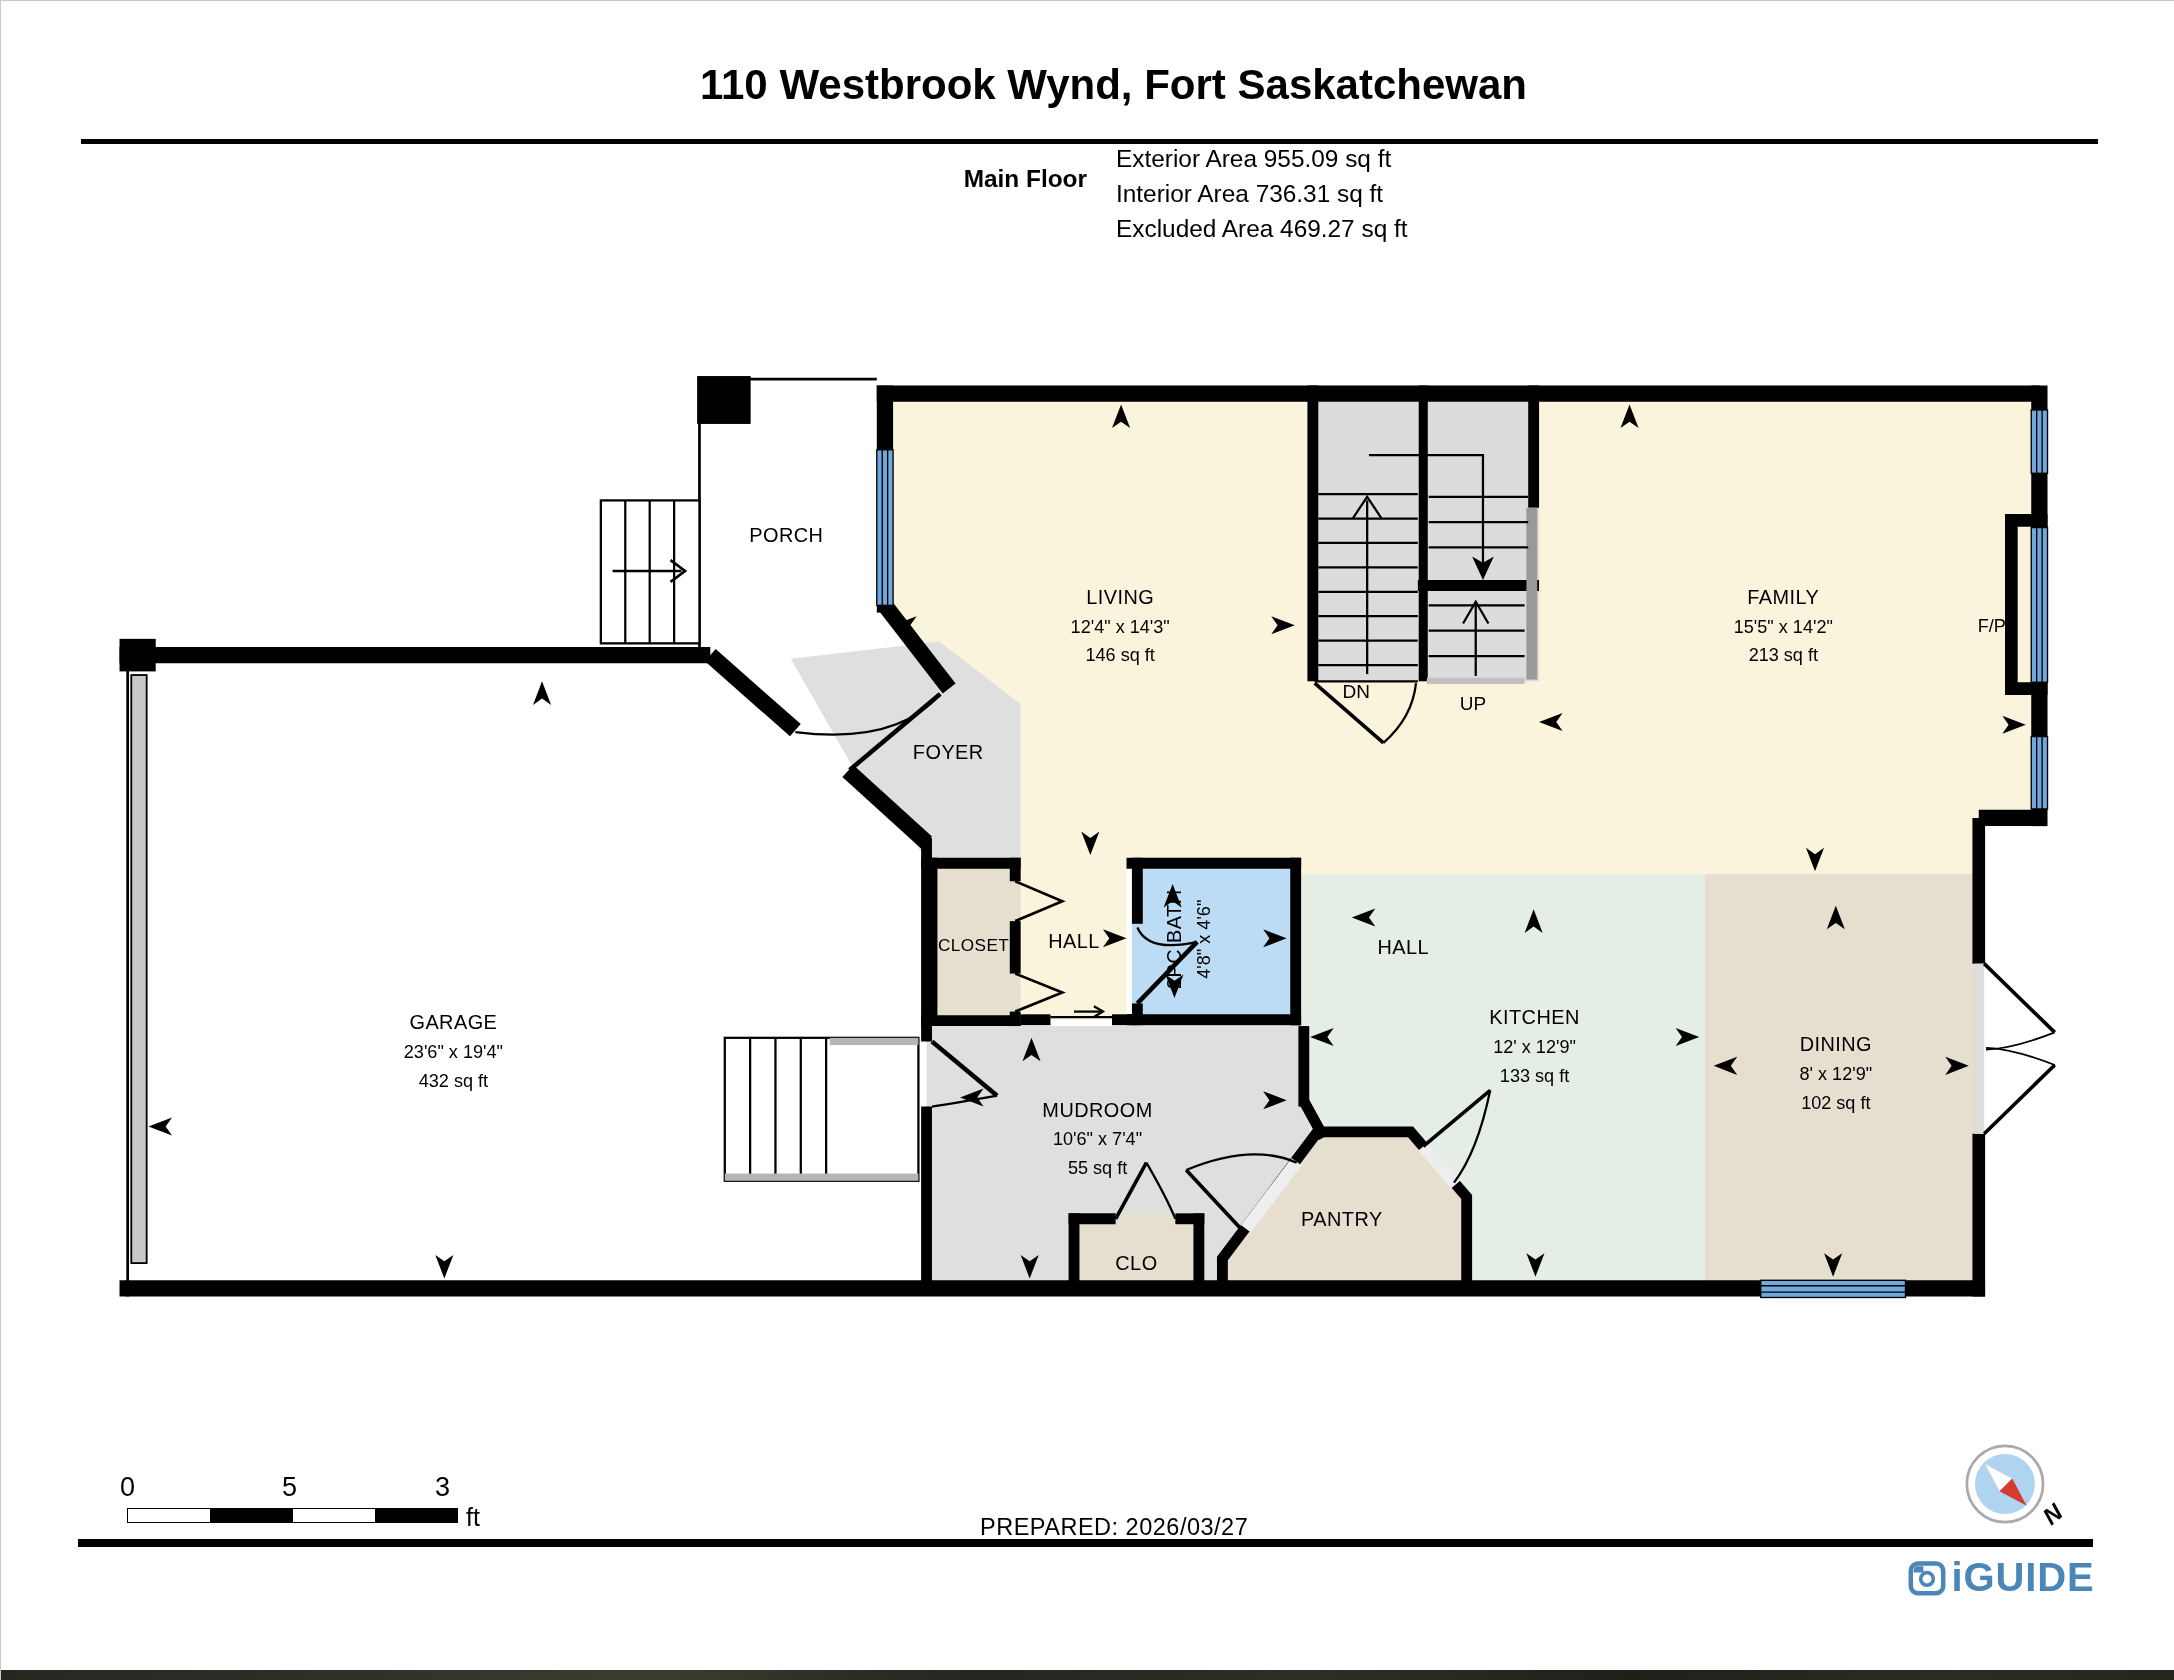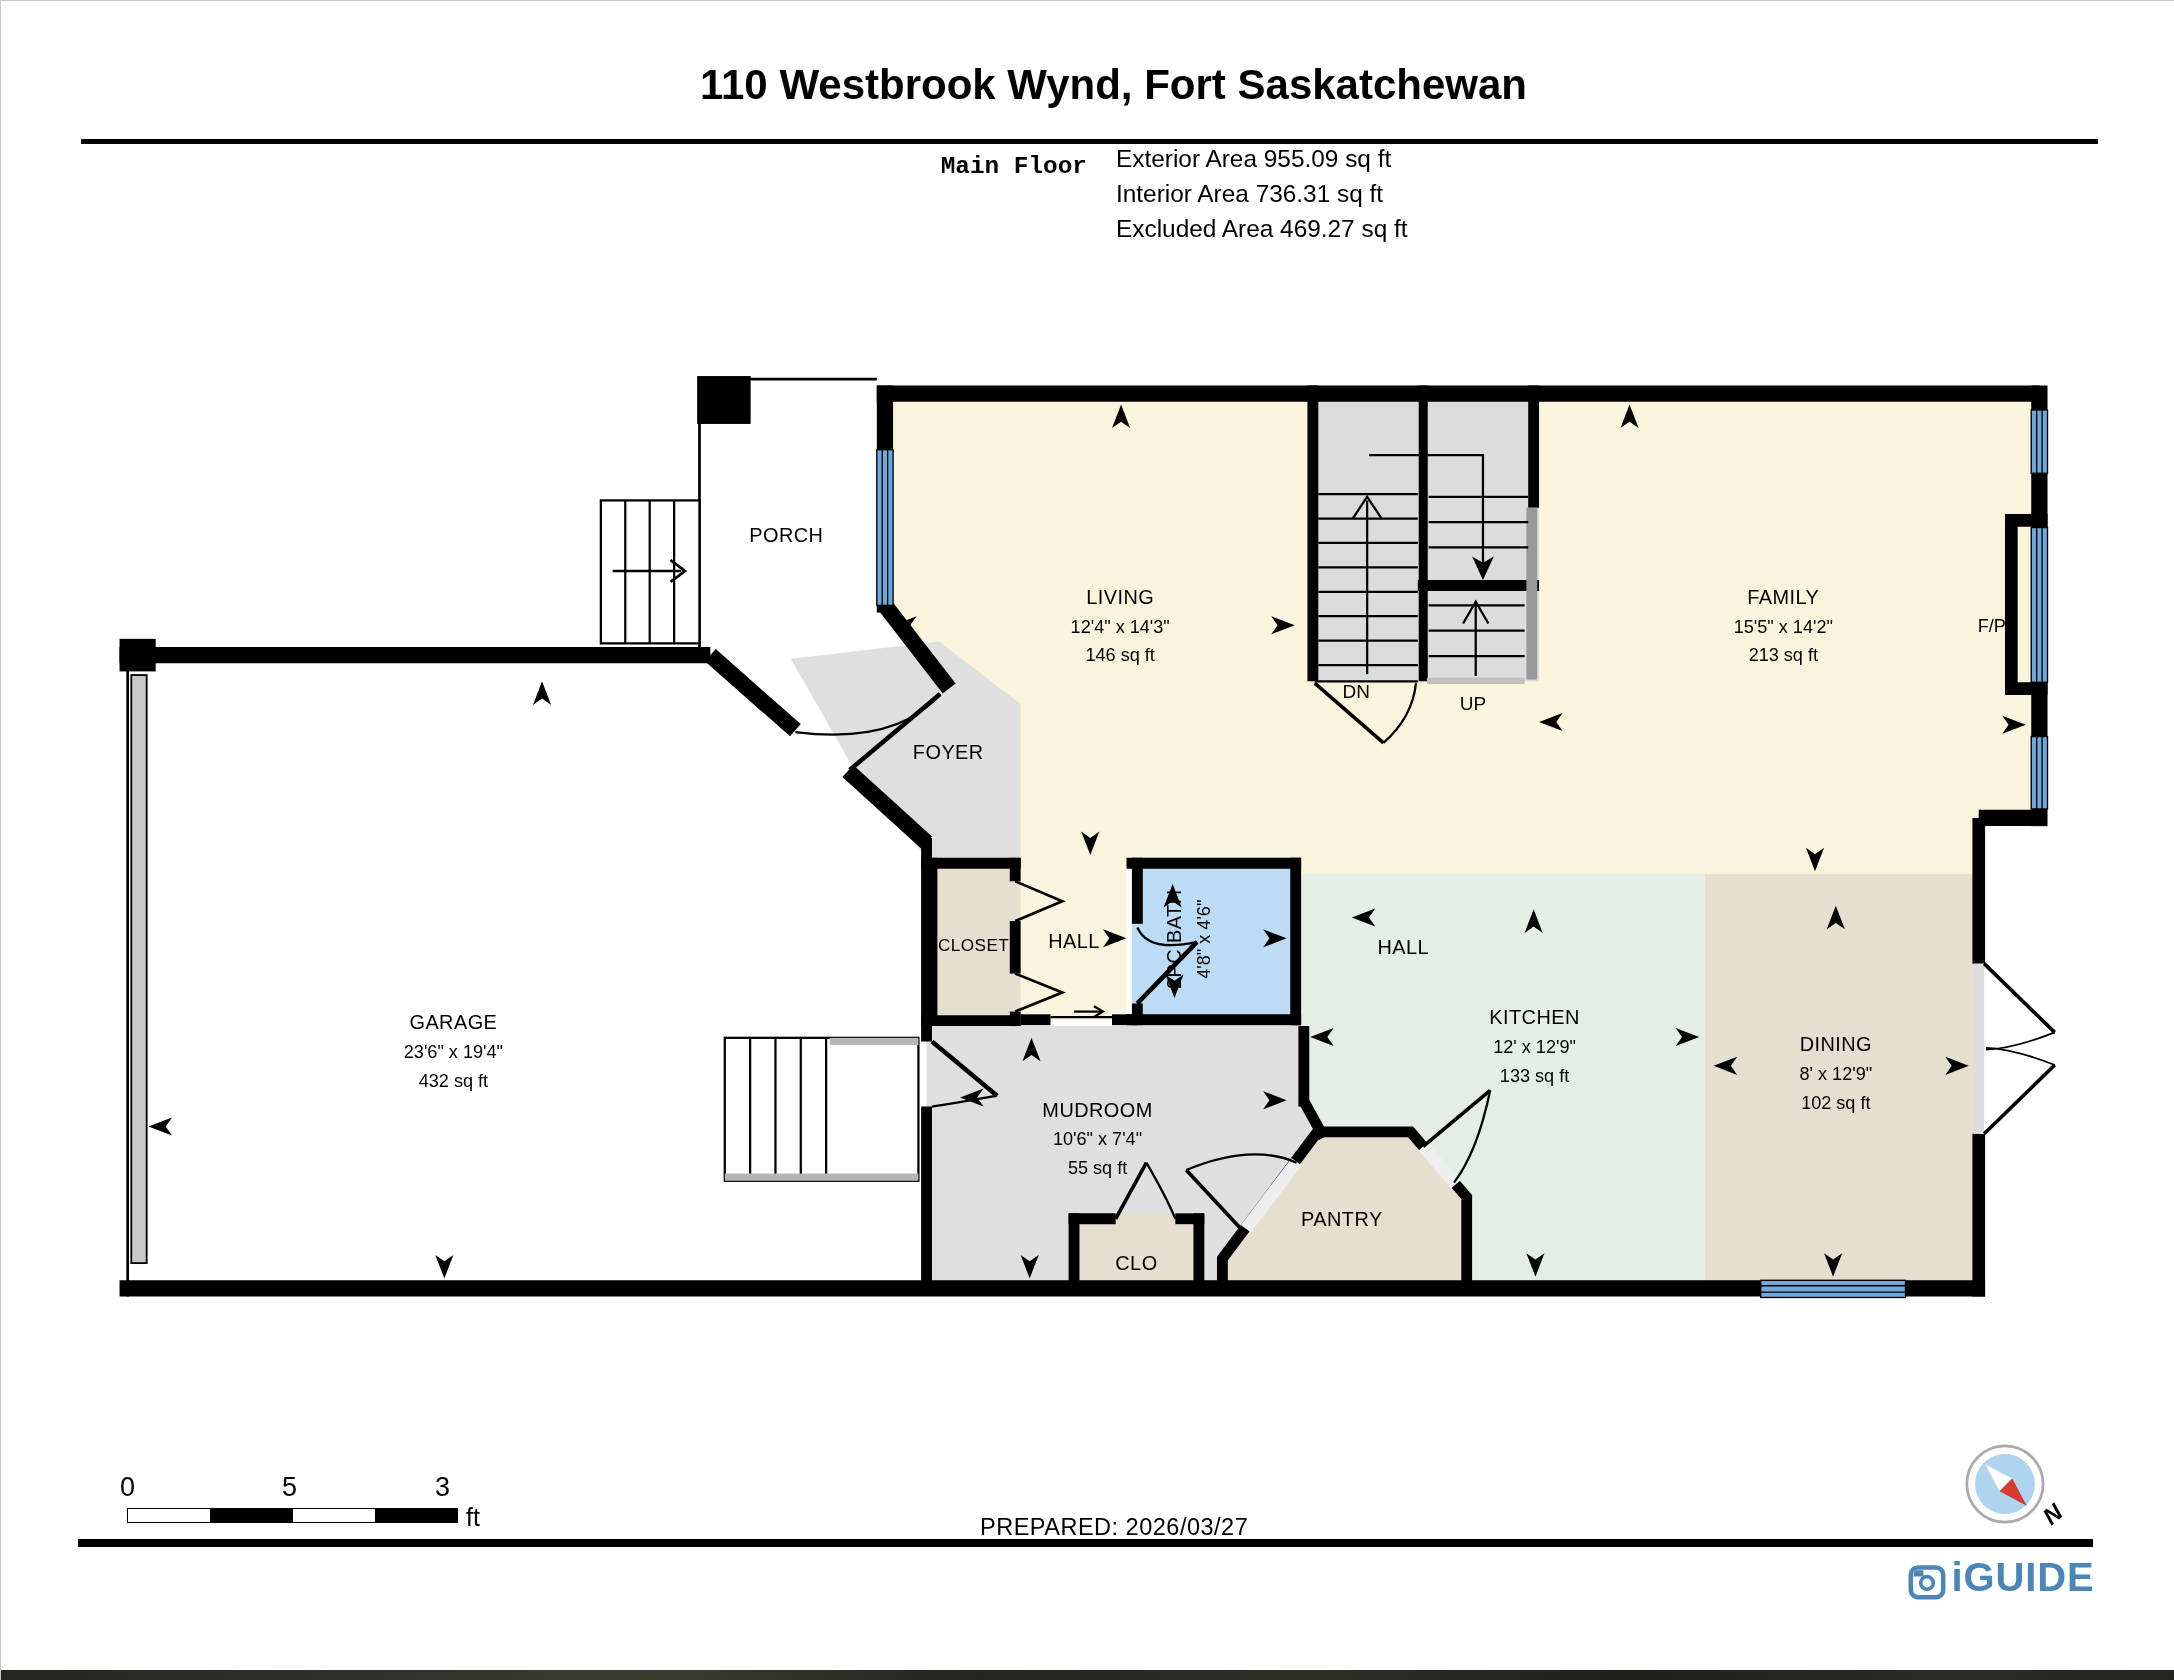--- a/index.html
+++ b/index.html
@@ -3,39 +3,39 @@
 <meta charset="utf-8">
 <style>
   html,body{margin:0;padding:0;background:#fff;}
   #page{position:relative;width:2175px;height:1681px;background:#ffffff;
         border:0.9px solid #c9c9c9;box-sizing:border-box;overflow:hidden;
         font-family:"Liberation Sans", sans-serif;color:#000;}
   .title{position:absolute;left:0;top:60px;width:100%;text-align:center;
          font-size:42px;font-weight:bold;letter-spacing:0;padding-left:26px;}
   .title-rule{position:absolute;left:80px;top:138px;width:2017px;height:5.4px;background:#000;}
   .area-block{position:absolute;left:977px;top:140px;font-size:24.4px;line-height:35px;}
-  .area-label{position:absolute;right:1087px;top:152px;font-size:24.4px;font-weight:bold;white-space:nowrap;font-family:Liberation Mono, monospace;}
+  .area-label{position:absolute;right:1087px;top:164px;font-size:24.4px;font-weight:bold;white-space:nowrap;}
   .area-line{white-space:nowrap;margin-left:138px;}
   svg text{font-family:"Liberation Sans",sans-serif;fill:#000;}
   .room-name{font-size:22px;letter-spacing:.5px;}
   .room-dim{font-size:20px;}
   .room-small{font-size:19px;letter-spacing:.5px;}
   .stair-label{font-size:21px;}
   
   .scalebar{position:absolute;left:126px;top:1507px;width:331px;height:14.5px;
             border:1.8px solid #000;box-sizing:border-box;display:flex;}
   .scalebar span{flex:1;}
   .sb-w{background:#fff;} .sb-b{background:#000;}
   .sb-num{position:absolute;top:1471px;font-size:27px;}
   .sb-ft{position:absolute;left:465px;top:1502px;font-size:25px;}
   .prepared{position:absolute;left:979px;top:1485px;font-size:23.5px;letter-spacing:0.5px;margin-top:28px;}
   .footer-rule{position:absolute;left:77px;top:1538px;width:2015px;height:8.1px;background:#000;}
   .disclaimer{position:absolute;left:81px;top:1594px;font-size:24.4px;}
   
-  .logo{position:absolute;left:1907px;top:1554px;display:flex;align-items:flex-end;}
+  .logo{position:absolute;left:1907px;top:1554px;display:flex;align-items:center;}
   .logo-text{font-size:40px;font-weight:bold;color:#4a86b8;letter-spacing:0.9px;margin-left:5.4px;}
   .bottom-strip{position:absolute;left:0;bottom:0;width:100%;height:10px;
      background:linear-gradient(90deg,#262620 0%,#30332a 18%,#3a3d2e 30%,#23251f 45%,#2e3026 60%,#1f2019 75%,#2b2d24 90%,#24261e 100%);}
   .compass{position:absolute;left:1964px;top:1443px;}
 </style>
 </head>
 <body>
 
 <div id="page">
 

